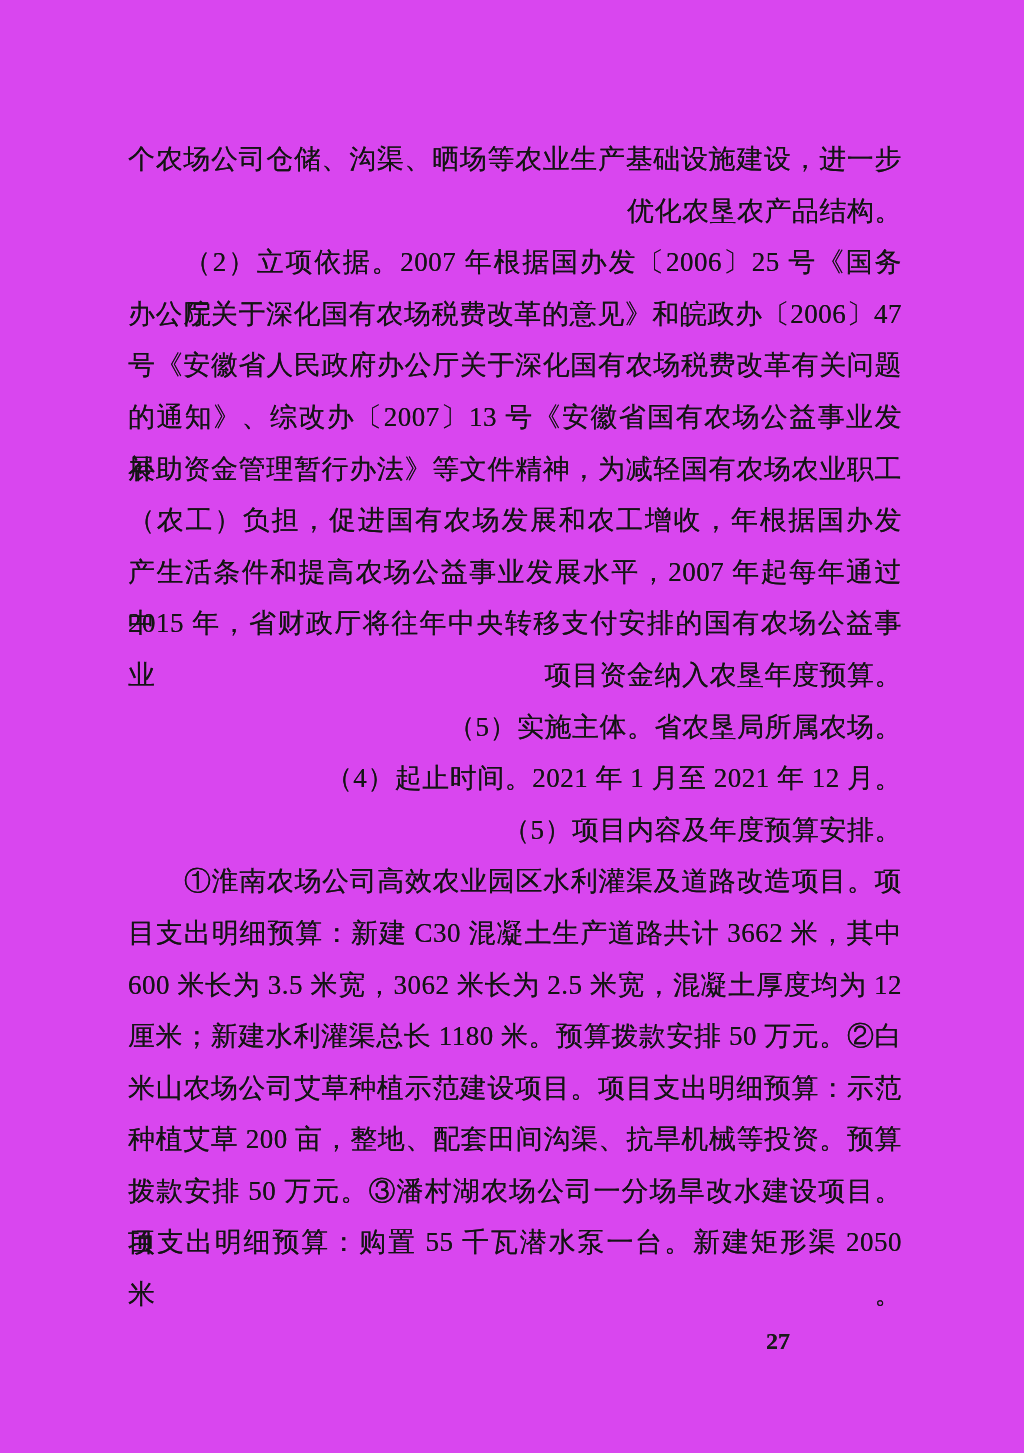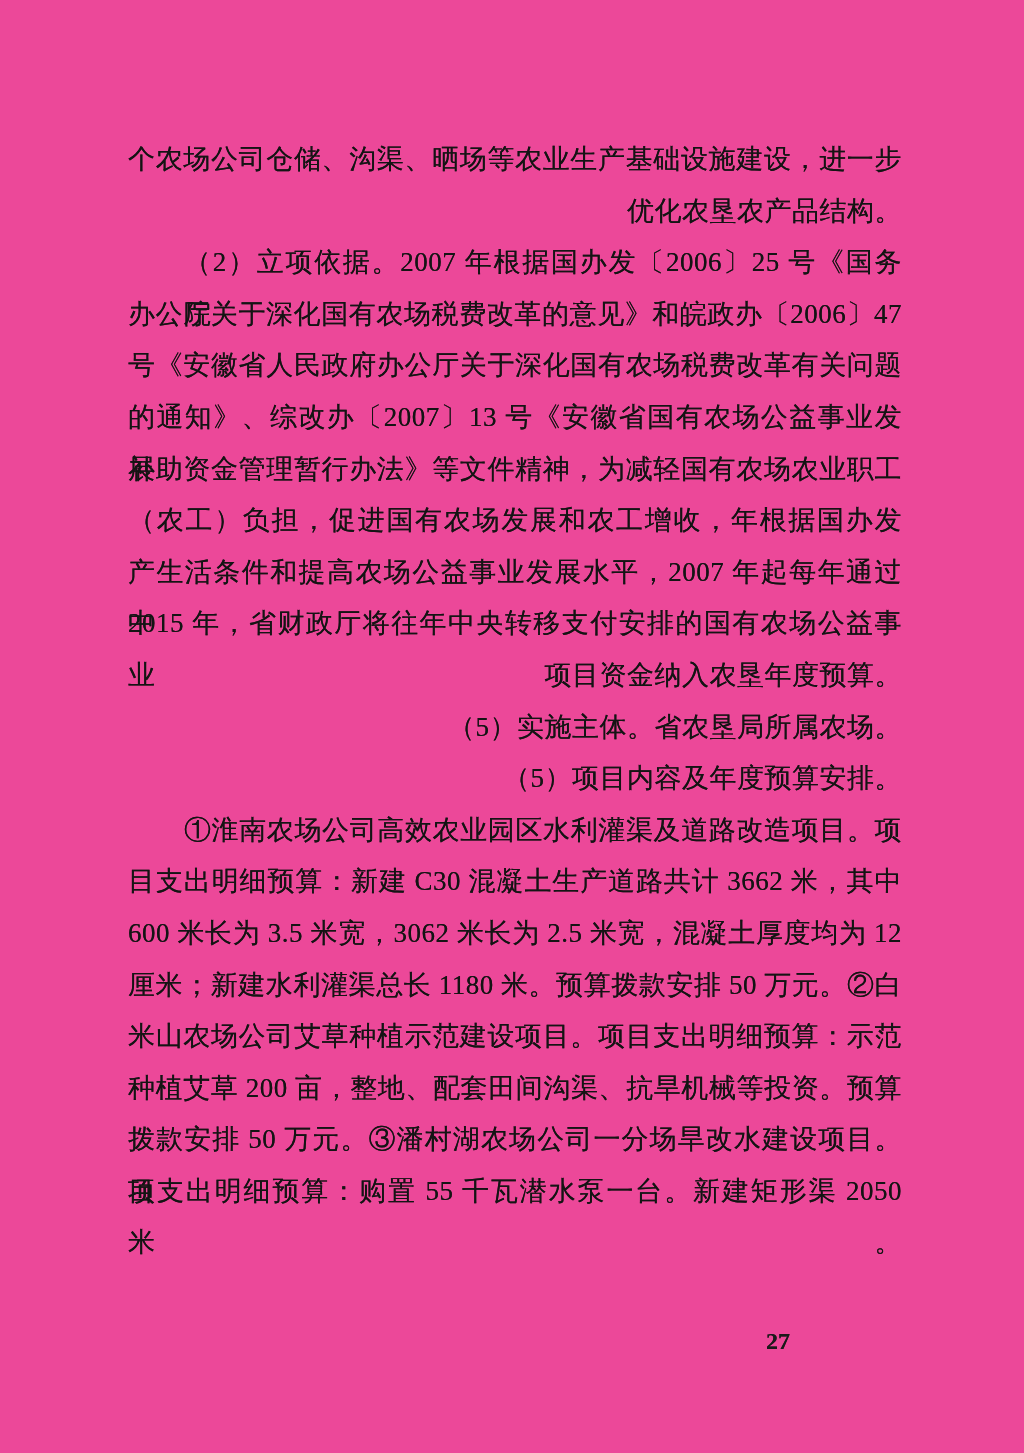--- a/index.html
+++ b/index.html
@@ -11,21 +11,21 @@
     height: 1453px;
     position: relative;
     background: #fdfdfc;
     overflow: hidden;
     font-family: "Liberation Serif", "DejaVu Serif", serif;
     color: #141414;
   }
   .scan-page {
     position: absolute;
     inset: 0;
-    background: #ec4899;
+    background: #d946ef;
   }
   .text-block {
     position: absolute;
     left: 128px;
     top: 134px;
     width: 774px;
   }
   .line {
     font-size: 27px;
     line-height: 51.6px;
@@ -65,20 +65,21 @@
       <div class="line indent j">（2）立项依据。2007 年根据国办发〔2006〕25 号《国务院</div>
       <div class="line j">办公厅关于深化国有农场税费改革的意见》和皖政办〔2006〕47</div>
       <div class="line j">号《安徽省人民政府办公厅关于深化国有农场税费改革有关问题</div>
       <div class="line j">的通知》、综改办〔2007〕13 号《安徽省国有农场公益事业发展</div>
       <div class="line j">补助资金管理暂行办法》等文件精神，为减轻国有农场农业职工</div>
       <div class="line j">（农工）负担，促进国有农场发展和农工增收，年根据国办发</div>
       <div class="line j">产生活条件和提高农场公益事业发展水平，2007 年起每年通过中</div>
       <div class="line j">2015 年，省财政厅将往年中央转移支付安排的国有农场公益事业</div>
       <div class="line">项目资金纳入农垦年度预算。</div>
       <div class="line indent">（5）实施主体。省农垦局所属农场。</div>
+      <div class="line indent">（4）起止时间。2021 年 1 月至 2021 年 12 月。</div>
       <div class="line indent">（5）项目内容及年度预算安排。</div>
       <div class="line indent j">①淮南农场公司高效农业园区水利灌渠及道路改造项目。项</div>
       <div class="line j">目支出明细预算：新建 C30 混凝土生产道路共计 3662 米，其中</div>
       <div class="line j">600 米长为 3.5 米宽，3062 米长为 2.5 米宽，混凝土厚度均为 12</div>
       <div class="line j">厘米；新建水利灌渠总长 1180 米。预算拨款安排 50 万元。②白</div>
       <div class="line j">米山农场公司艾草种植示范建设项目。项目支出明细预算：示范</div>
       <div class="line j">种植艾草 200 亩，整地、配套田间沟渠、抗旱机械等投资。预算</div>
       <div class="line j">拨款安排 50 万元。③潘村湖农场公司一分场旱改水建设项目。项</div>
       <div class="line j">目支出明细预算：购置 55 千瓦潜水泵一台。新建矩形渠 2050 米。</div>
     </div>

